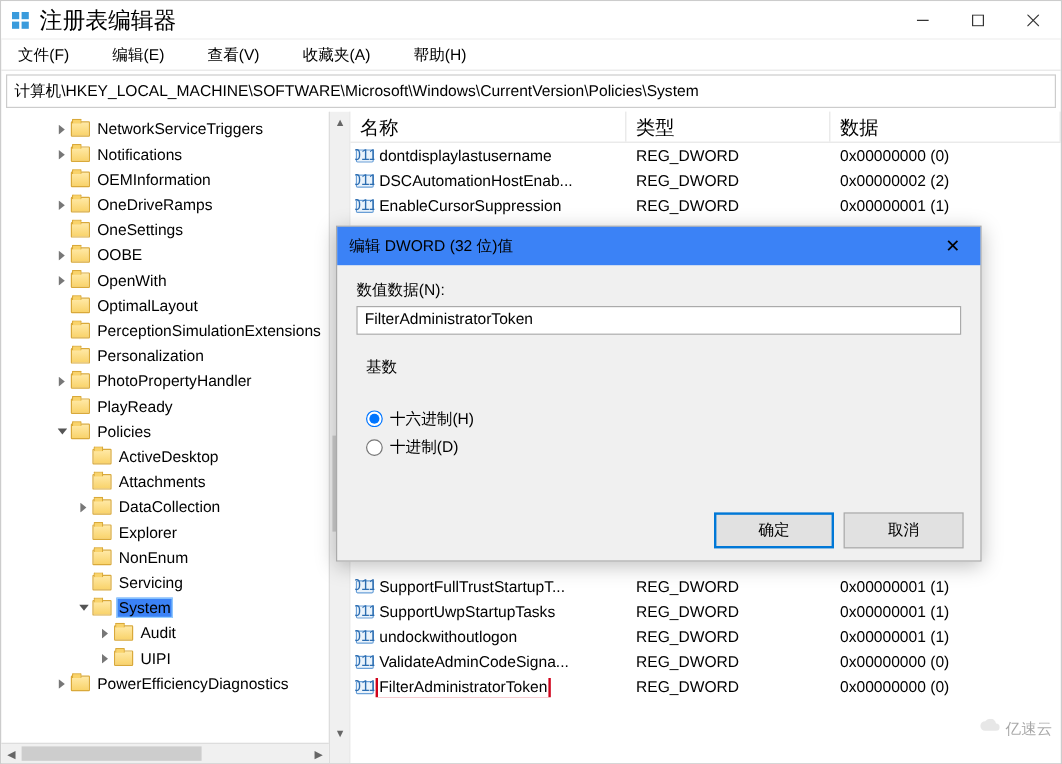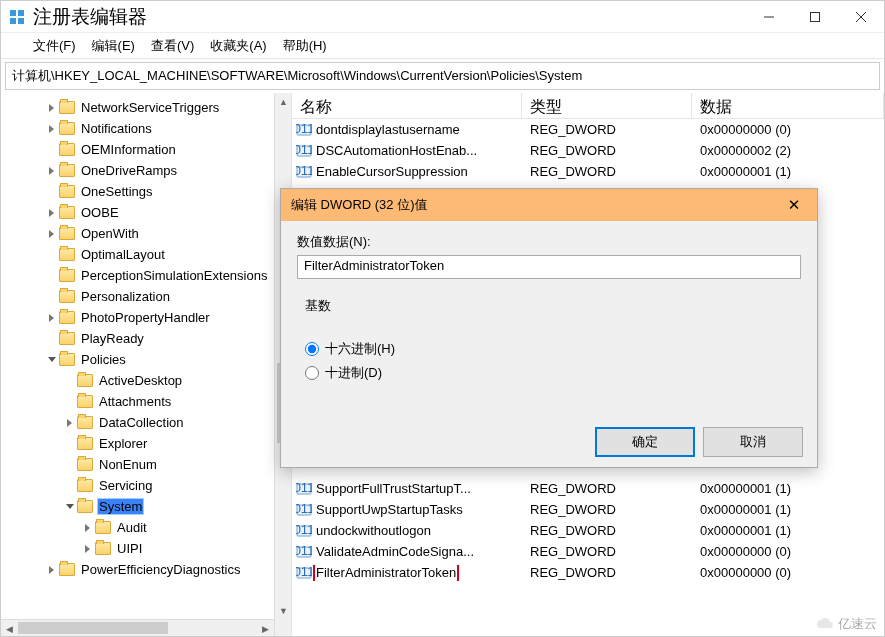--- a/index.html
+++ b/index.html
@@ -3,21 +3,21 @@
 <meta charset="utf-8">
 <style>
 *{box-sizing:border-box;margin:0;padding:0;font-family:"Microsoft YaHei","Segoe UI",sans-serif;font-size:13px;color:#000}
 body{background:#fff;width:885px;height:637px;overflow:hidden;position:relative}
 .window{width:885px;height:637px;border:1px solid #ccc;display:flex;flex-direction:column;background:#fff}
 .titlebar{height:32px;background:#fff;display:flex;align-items:center;padding:0 0 0 8px;border-bottom:1px solid #eee}
 .titlebar .appicon{width:16px;height:16px;margin-right:8px}
 .titlebar .title{flex:1;font-size:19px}
 .winbtns{display:flex;height:100%}
 .winbtn{width:46px;height:32px;display:flex;align-items:center;justify-content:center;color:#555}
-.menubar{height:26px;display:flex;align-items:center;padding:0 24px;gap:0;border-bottom:1px solid #e5e5e5}
+.menubar{height:26px;display:flex;align-items:center;padding:0 6px;gap:20px;border-bottom:1px solid #e5e5e5}
 .menuitem{padding:3px 8px;font-size:13px}
 .addressbar{height:28px;border:1px solid #ccc;margin:3px 4px;padding:3px 6px;font-size:13px;display:flex;align-items:center}
 .content{flex:1;display:flex;min-height:0}
 .tree{width:291px;border-right:1px solid #e5e5e5;overflow:hidden;padding:4px 0;position:relative}
 .tree-inner{position:relative}
 .trow{display:flex;align-items:center;height:21px;padding-left:0;white-space:nowrap}
 .trow .indent{display:inline-block}
 .trow .tw{width:14px;height:14px;display:inline-flex;align-items:center;justify-content:center;color:#666;font-size:10px;cursor:pointer}
 .trow .tw.blank{visibility:hidden}
 .folder{width:16px;height:13px;background:linear-gradient(#ffe9a6,#f9d36b);border:1px solid #d9a93a;border-radius:1px;margin-right:4px;position:relative}
@@ -35,39 +35,39 @@
 .lrow .c1{width:230px;display:flex;align-items:center;padding-left:4px;gap:4px;white-space:nowrap;overflow:hidden}
 .lrow .c2{width:170px;padding-left:8px}
 .lrow .c3{flex:1;padding-left:8px}
 .reg-icon{width:16px;height:16px}
 .lrow.highlighted .c1 span.text{outline:2px solid #d0021b;outline-offset:1px}
 .lrow.highlighted{position:relative}
 .redbox{outline:2px solid #d0021b}
 
 
 .dialog{position:absolute;left:280px;top:188px;width:538px;height:280px;background:#f0f0f0;border:1px solid #aaa;box-shadow:0 4px 16px rgba(0,0,0,.25);display:flex;flex-direction:column}
-.dlg-titlebar{height:32px;background:#fdba74;display:flex;align-items:center;padding:0 0 0 10px;font-size:13px}
+.dlg-titlebar{height:32px;background:#3b82f6;display:flex;align-items:center;padding:0 0 0 10px;font-size:13px}
 .dlg-titlebar .t{flex:1}
 .dlg-close{width:46px;height:32px;display:flex;align-items:center;justify-content:center;font-size:15px}
 .dlg-body{flex:1;padding:12px 16px}
 .dlg-label{font-size:13px;margin-bottom:4px}
 .dlg-field{width:100%;height:24px;border:1px solid #aaa;background:#fff;padding:2px 6px;font-size:13px;margin-bottom:14px}
 .dlg-row2{display:flex;gap:24px}
 .dlg-col{flex:0 0 auto}
 .dlg-input{width:226px;height:26px;border:1px solid #7eb4ea;background:#fff;padding:2px 6px;font-size:13px}
 .fieldset{padding:0;margin:0}
 .fs-title{font-size:13px;margin-bottom:22px}
 .radio{display:flex;align-items:center;gap:6px;font-size:13px;height:24px}
 .radio input{width:14px;height:14px}
 .dlg-buttons{display:flex;justify-content:flex-end;gap:8px;padding:10px 14px}
 .btn{width:100px;height:30px;border:1px solid #aaa;background:#e1e1e1;font-size:13px}
 .btn.primary{border:2px solid #0078d7;background:#e1e1e1}
 
 .redbox-group{outline:2px solid #d0021b;padding:2px}
-.watermark{position:absolute;right:8px;bottom:4px;opacity:.35;font-size:12px;display:flex;align-items:center;gap:4px;color:#666}
+.watermark{position:absolute;right:8px;bottom:20px;opacity:.35;font-size:12px;display:flex;align-items:flex-start;gap:4px;color:#666}
 .scrollbar-v{position:absolute;right:0;top:0;bottom:0;width:17px;background:#f0f0f0;border-left:1px solid #ddd}
 .scrollbar-h{position:absolute;left:0;right:17px;bottom:0;height:17px;background:#f0f0f0;border-top:1px solid #ddd}
 .scroll-arrow{width:17px;height:17px;display:flex;align-items:center;justify-content:center;color:#666;font-size:9px}
 .scroll-thumb{position:absolute;background:#cdcdcd}
 .vthumb{left:2px;right:2px;top:30px;height:120px}
 .hthumb{top:2px;bottom:2px;left:17px;width:150px}
 </style>
 </head>
 <body>
 

